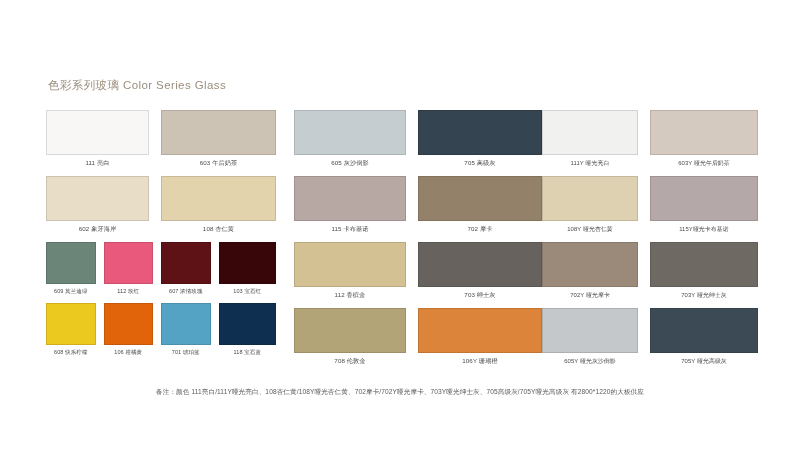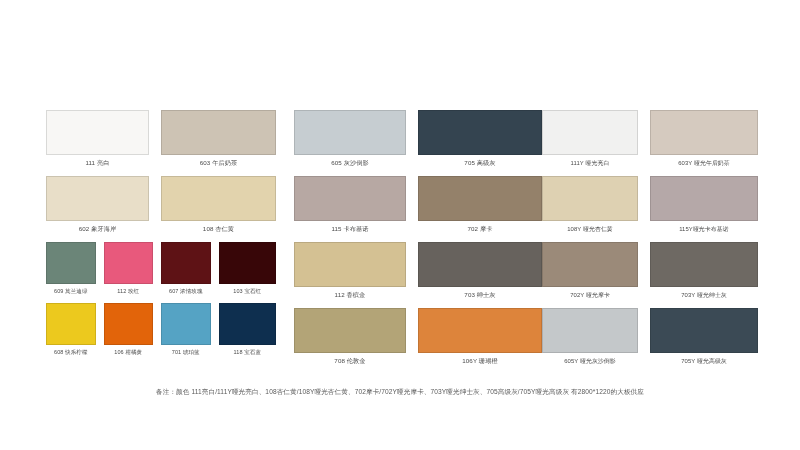--- a/index.html
+++ b/index.html
@@ -87,20 +87,21 @@
     color: #5a5a5a;
     letter-spacing: 0.1px;
     white-space: nowrap;
   }
 </style>
 </head>
 <body>
 
 <div class="page">
 
+  <div class="title">色彩系列玻璃 Color Series Glass</div>
 
   <div class="columns">
 
     <div class="col col-a">
       <div class="row">
         <div class="cell-wide">
           <div class="chip" style="background-color: rgb(248, 247, 245);"></div>
           <div class="caption">111  亮白</div>
         </div>
         <div class="cell-wide">

